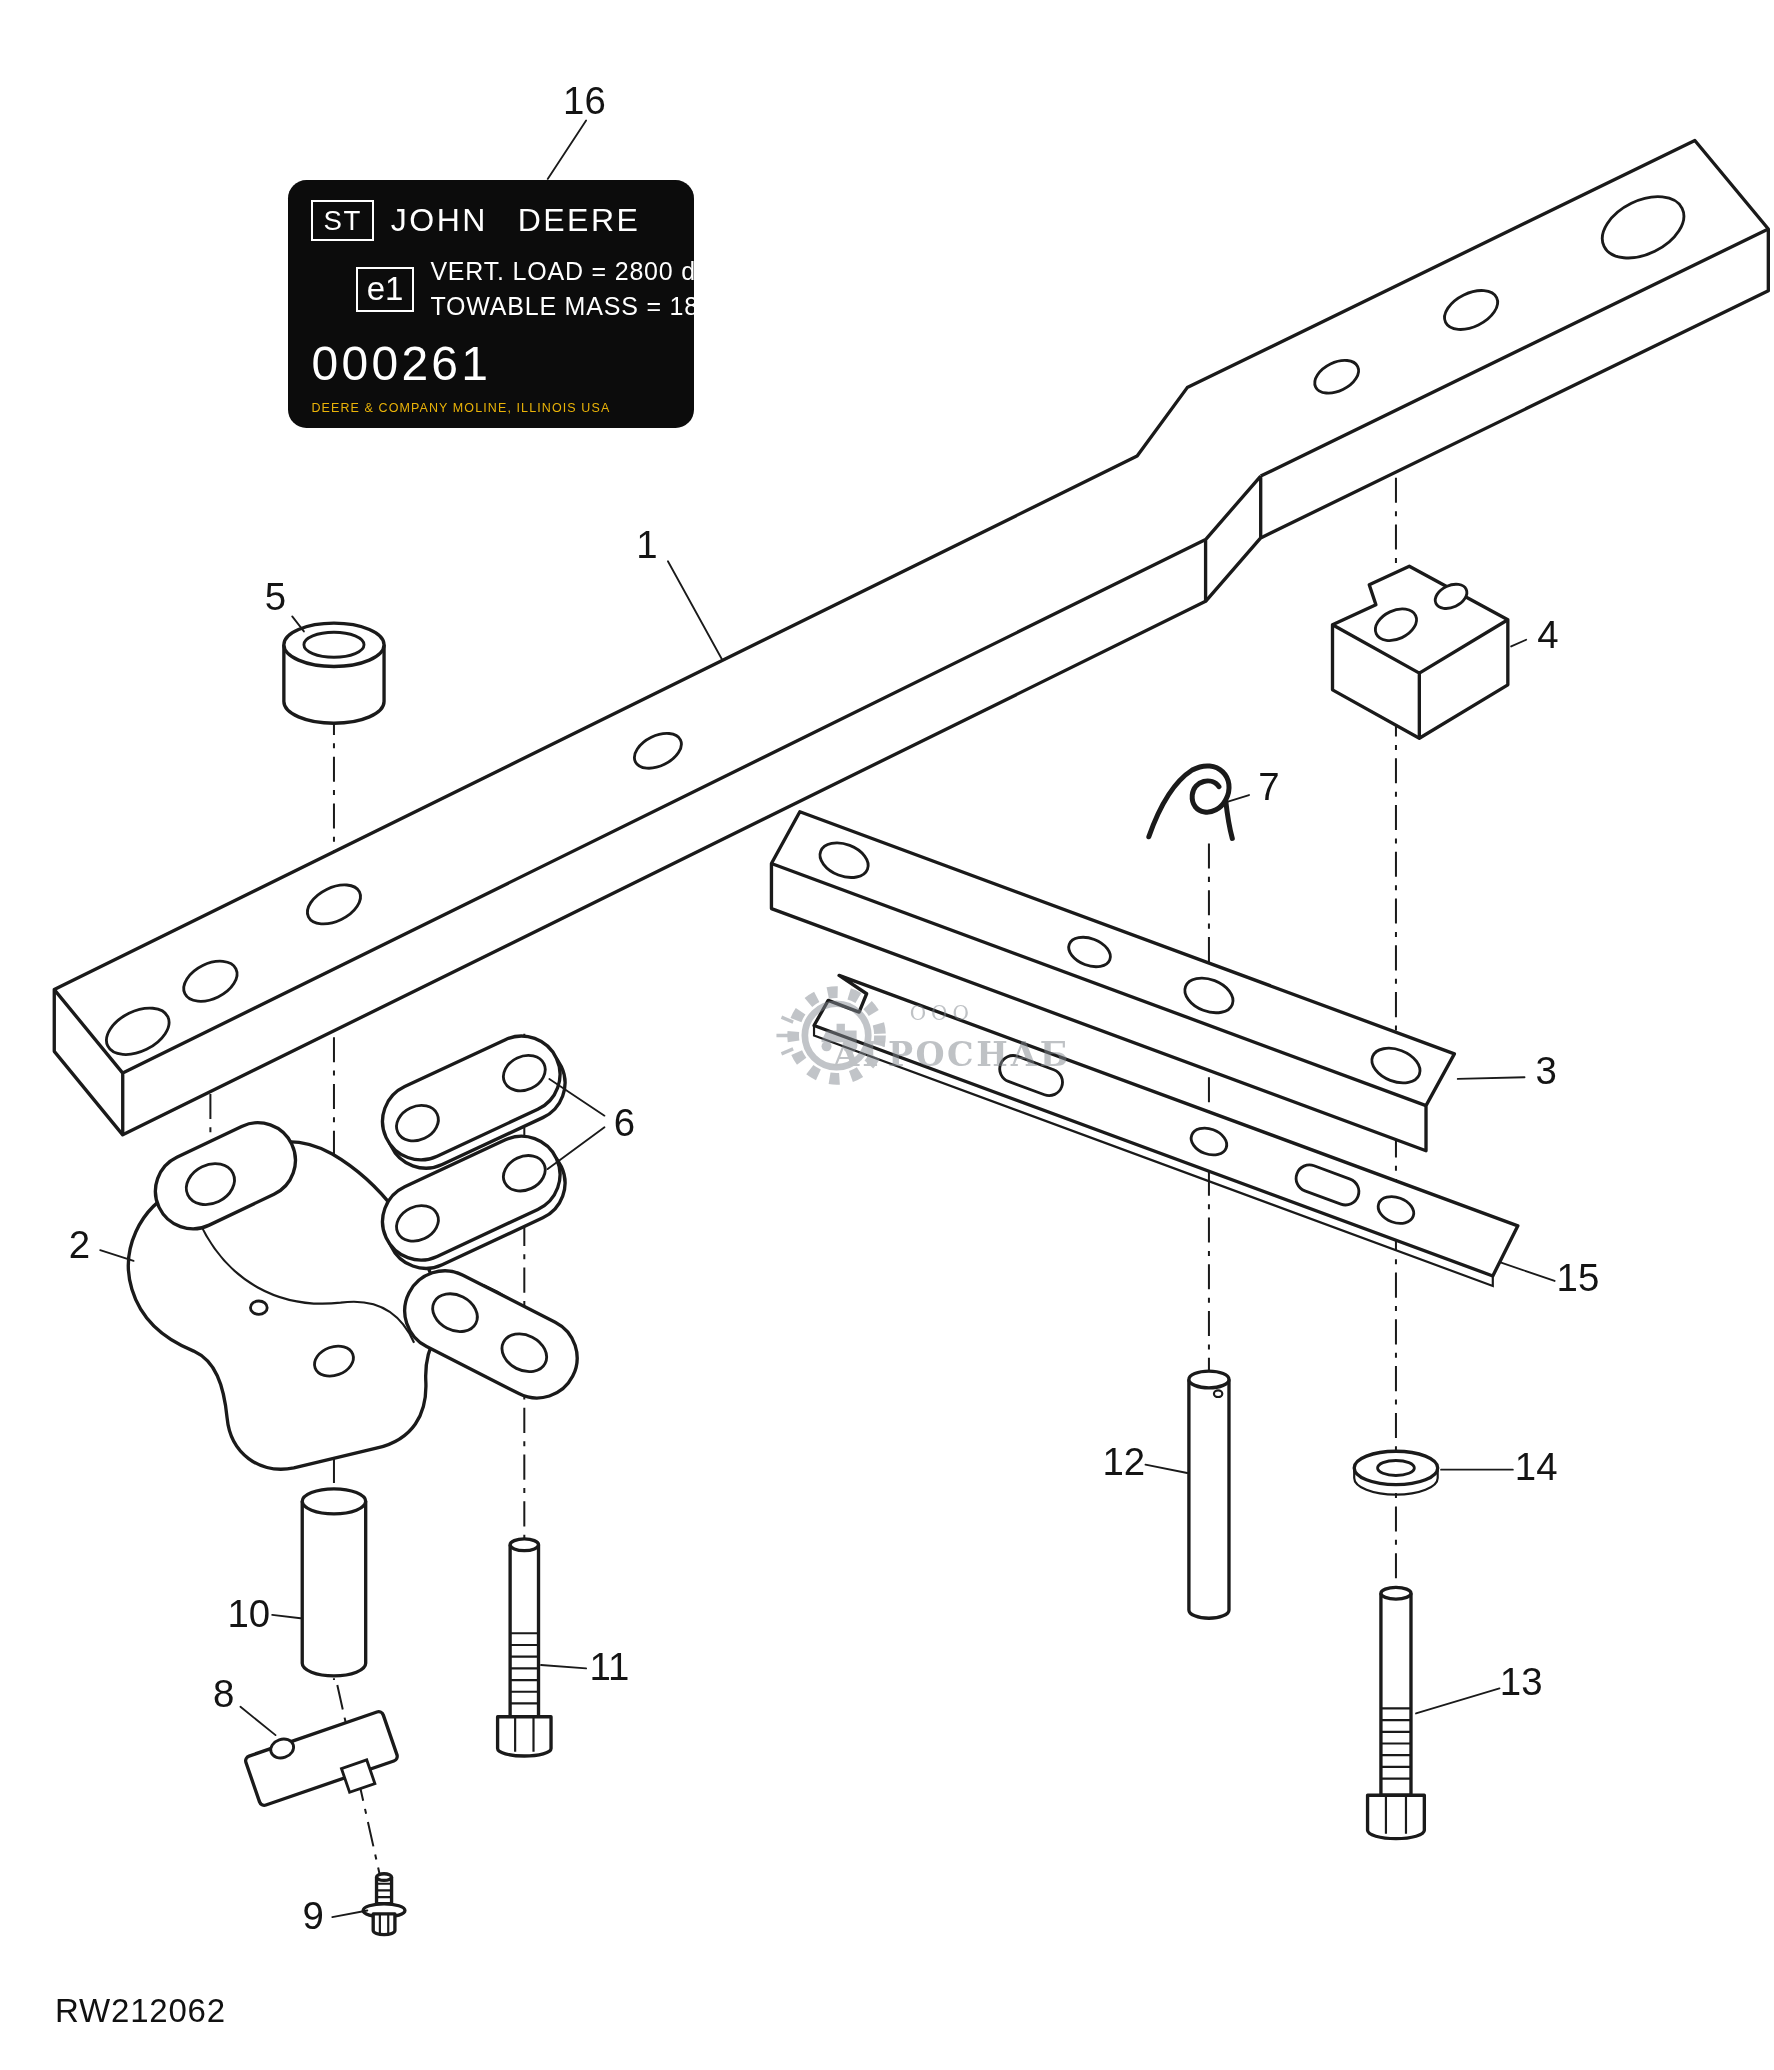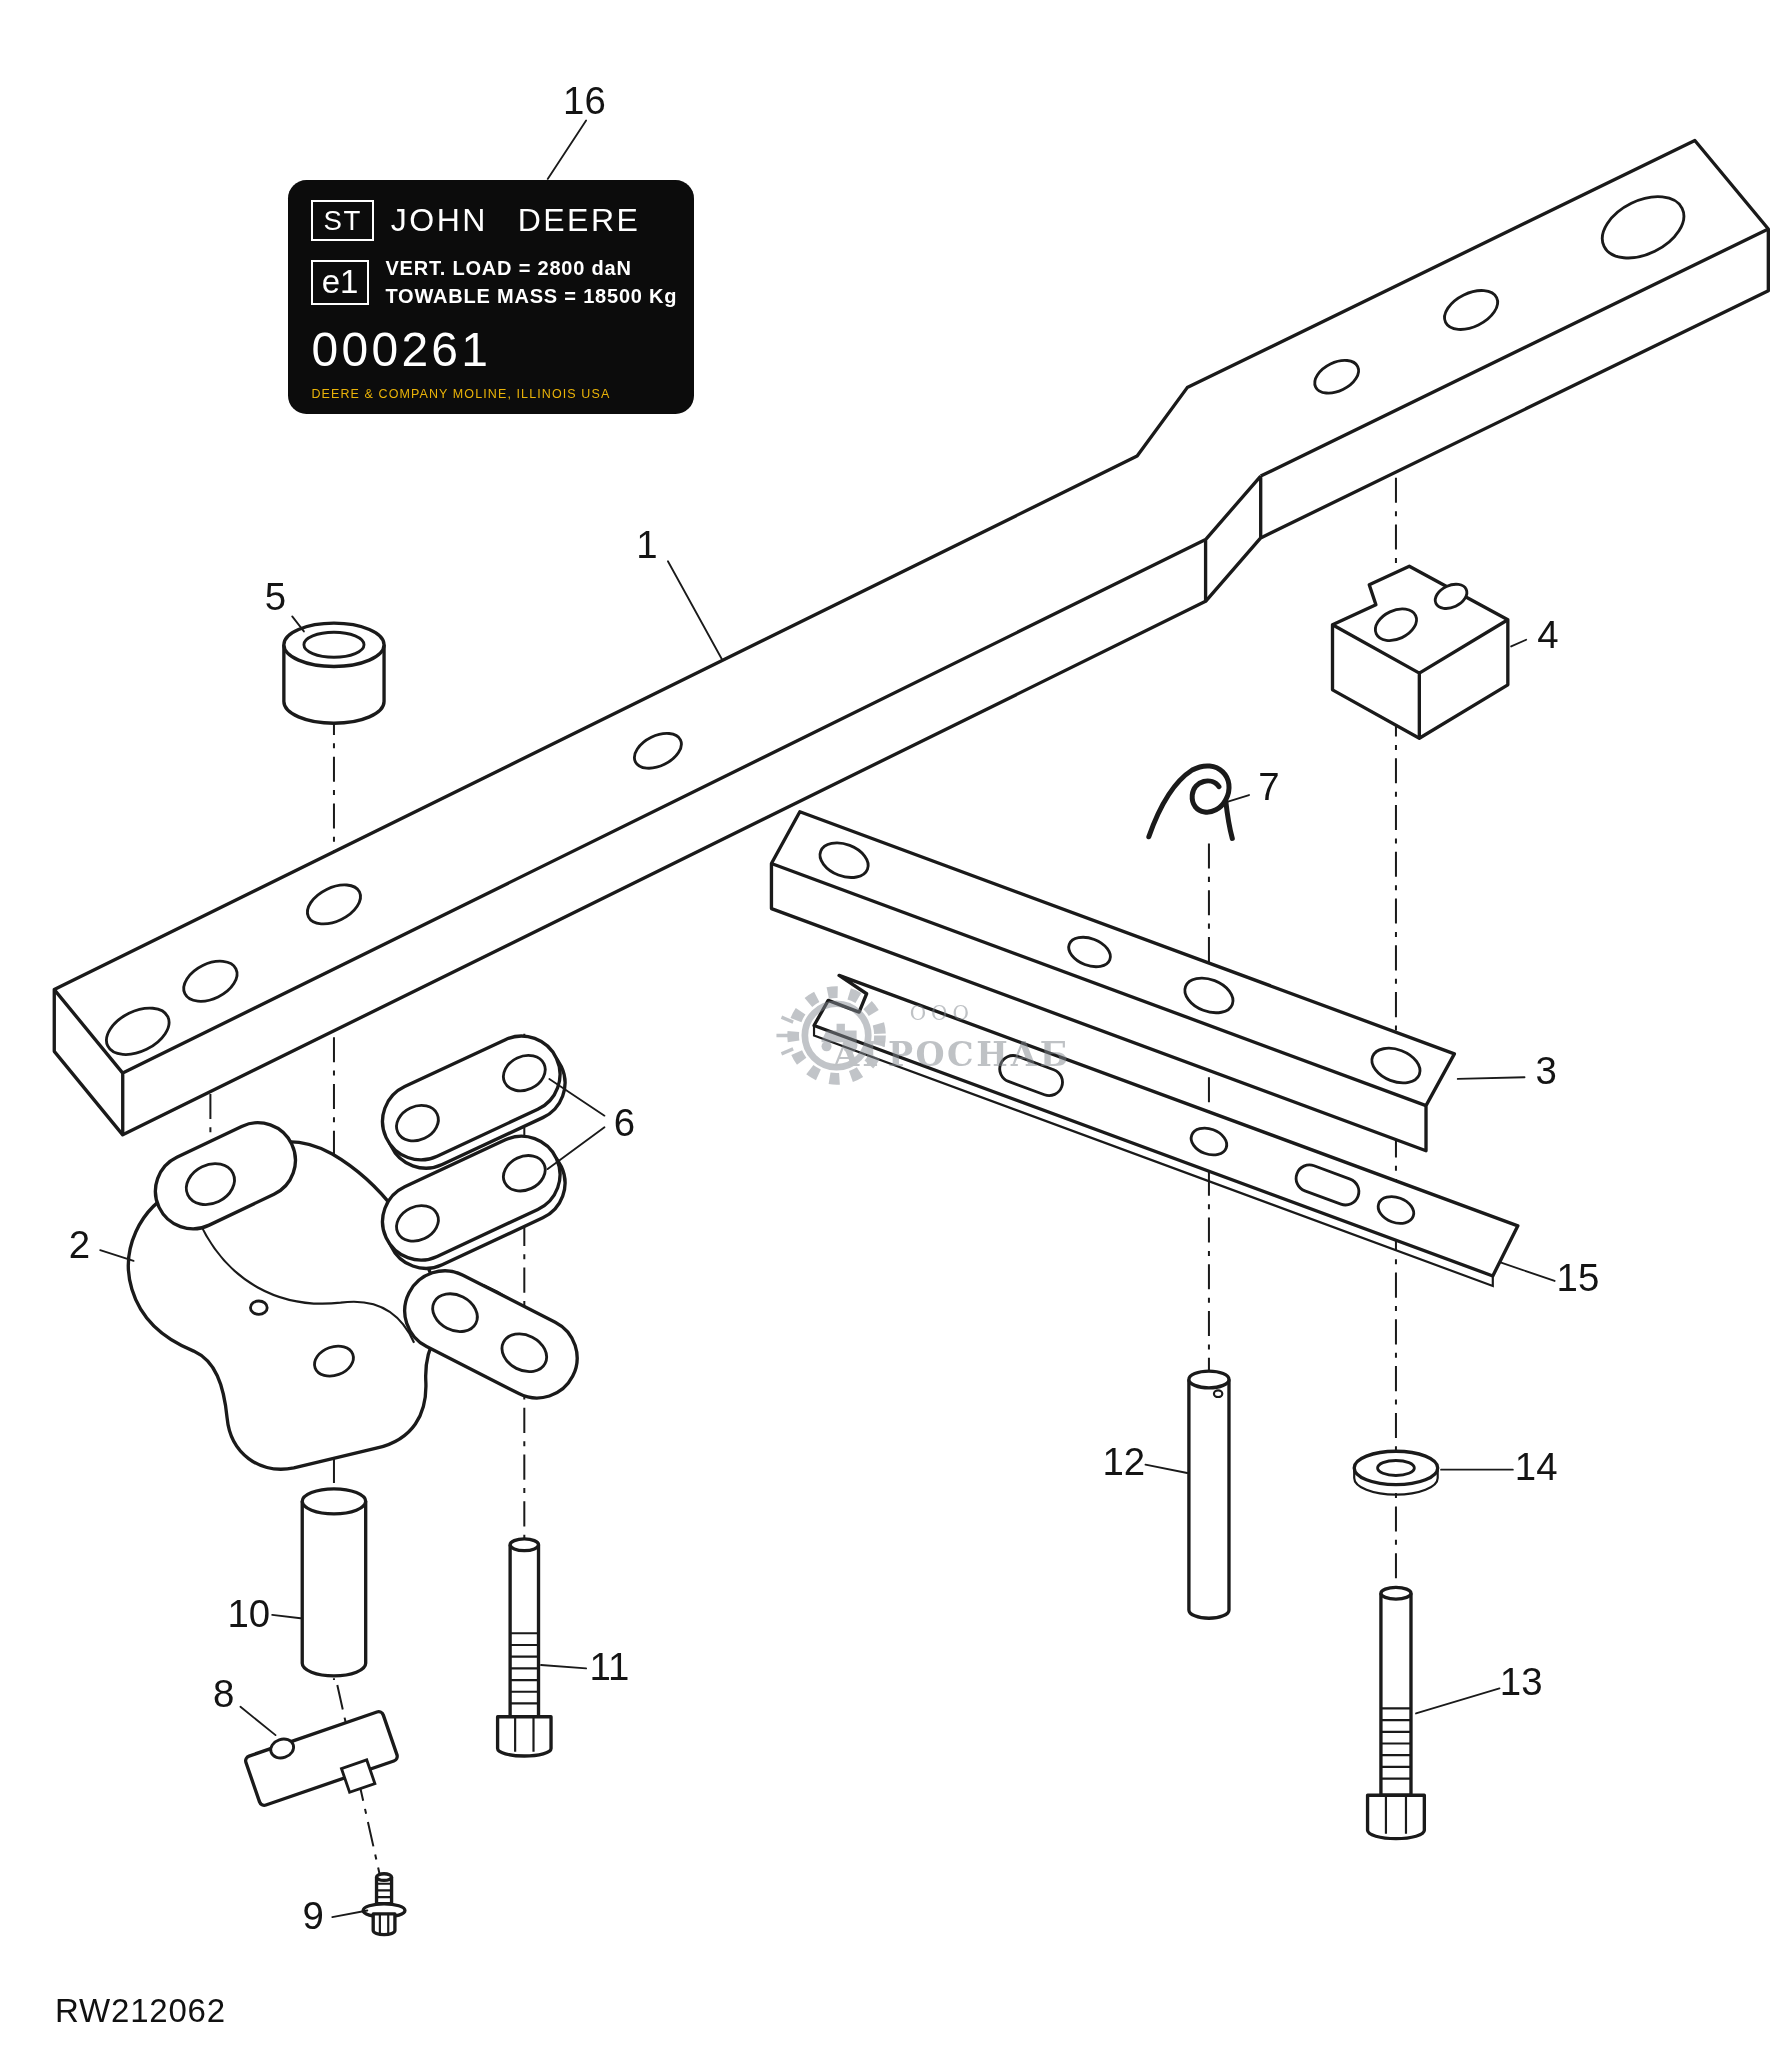--- a/index.html
+++ b/index.html
@@ -19,23 +19,23 @@
   .wm-stroke{fill:none;stroke:#858b92;}
   .wm-fill{fill:#858b92;stroke:none;}
   .wm-text{fill:#80868d;font-family:"DejaVu Serif",serif;text-anchor:middle;}
 
   
   .plate{position:absolute;left:288px;top:180px;width:406px;box-sizing:border-box;
          background:#0c0c0c;border-radius:18.4px;color:#fff;padding:20px 23.4px 13.4px 23.4px;}
   .plate-row{display:flex;align-items:center;gap:16.7px;}
   .st-box{border:2.5px solid #fff;padding:2.5px 10px;font-size:27.6px;letter-spacing:1.7px;}
   .brand{font-size:32px;letter-spacing:2.5px;word-spacing:18.4px;font-weight:500;white-space:nowrap;}
-  .row2{margin-top:13.4px;}
+  .row2{margin-top:13.4px;margin-left:45px;}
   .e1-box{border:2.5px solid #fff;padding:1.7px 8.3px;font-size:33px;font-weight:500;}
-  .loads{font-size:20px;line-height:1.4;letter-spacing:0.8px;white-space:nowrap;font-weight:bold;}
+  .loads{font-size:25px;line-height:1.4;letter-spacing:0.8px;white-space:nowrap;}
   .serial{font-size:48px;letter-spacing:3.3px;margin-top:11.7px;font-weight:400;}
   .plate-footer{font-size:12.5px;letter-spacing:1.1px;margin-top:10px;color:#eab308;white-space:nowrap;}
 
   .fig-code{position:absolute;left:55px;top:1992px;font-size:33px;font-weight:normal;letter-spacing:0.8px;}
 </style>
 </head>
 <body>
 
 <div id="page">
 

